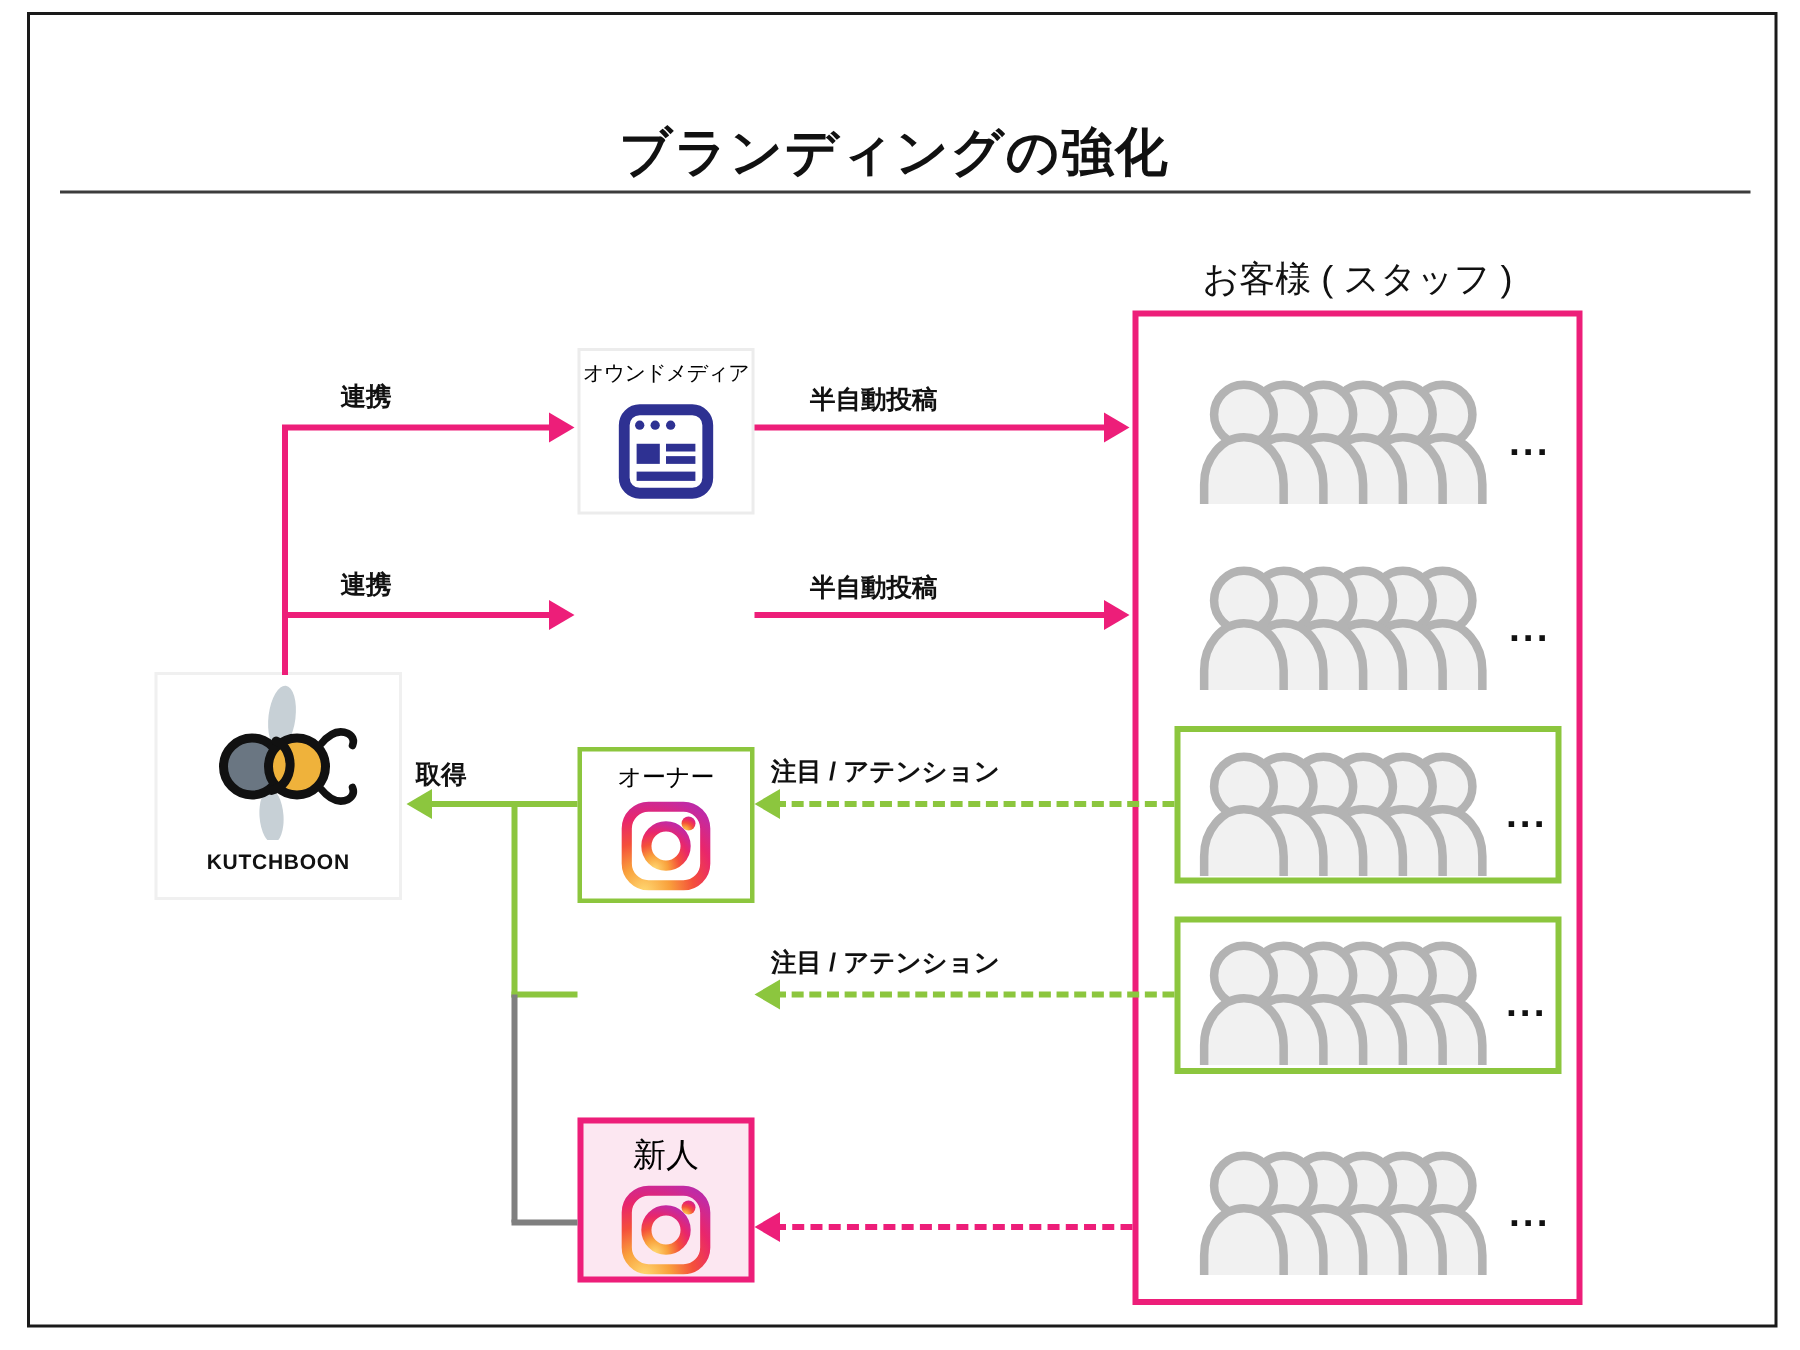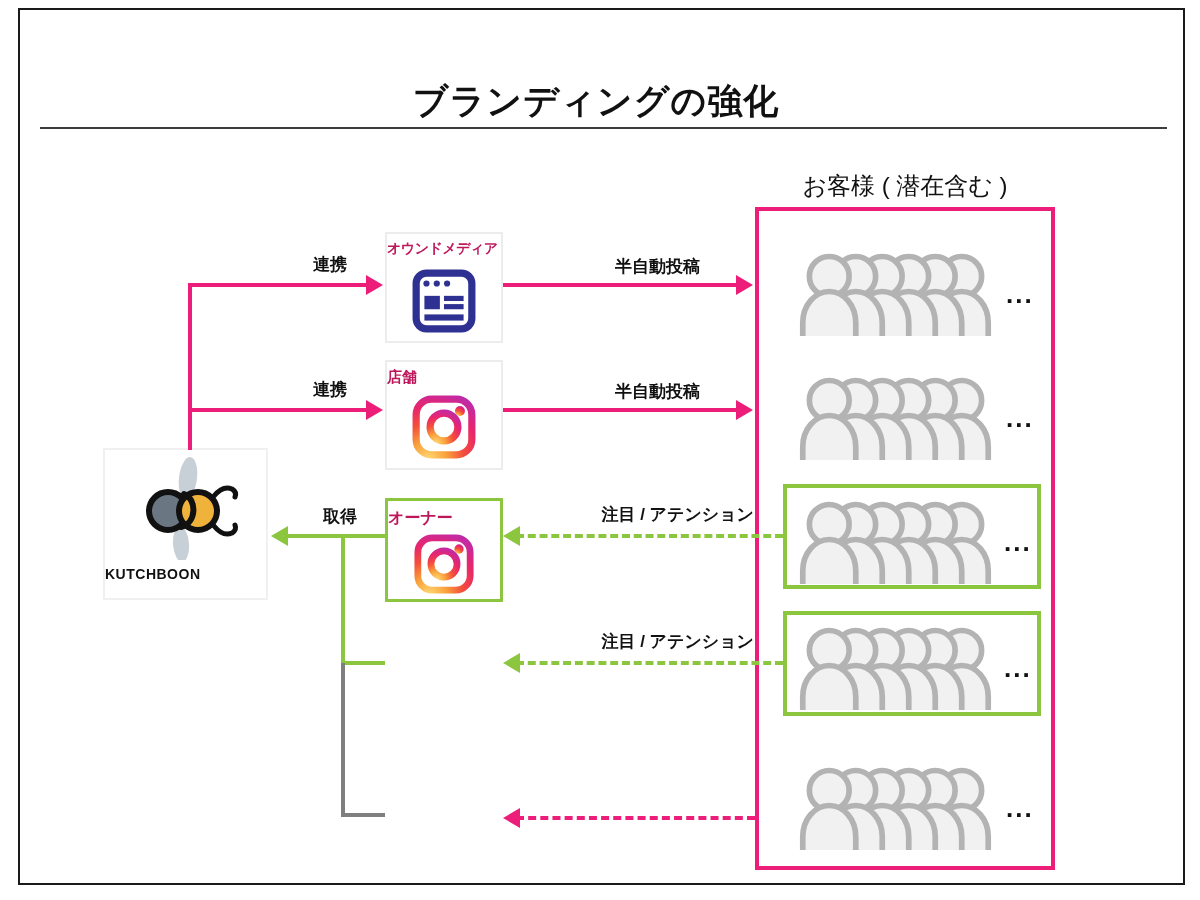--- a/index.html
+++ b/index.html
@@ -6,40 +6,40 @@
   .stage{position:relative;width:1200px;height:900px;background:#fff;overflow:hidden;}
   .frame{position:absolute;left:18px;top:8px;width:1167px;height:877px;border:2px solid #1a1a1a;box-sizing:border-box;}
   .title{position:absolute;left:0;top:78px;width:1192px;text-align:center;font-size:35px;font-weight:800;color:#111;letter-spacing:1px;}
   .title-rule{position:absolute;left:40px;top:127px;width:1127px;height:0;border-top:2px solid #3c3c3c;}
   .cust-heading{position:absolute;left:745px;top:170px;width:320px;text-align:center;font-size:24px;color:#111;}
   .cust-container{position:absolute;left:755px;top:207px;width:300px;height:663px;border:4px solid #ed1e79;box-sizing:border-box;background:#fff;}
   .group-highlight{position:absolute;left:783px;width:258px;height:105px;border:4px solid #8cc63e;box-sizing:border-box;background:#fff;}
   .people{position:absolute;left:793px;width:205px;height:88px;}
   .dots{position:absolute;font-size:26px;font-weight:800;line-height:0;color:#111;letter-spacing:2px;}
   .node{position:absolute;left:385px;width:118px;background:#fff;border:2px solid #ececec;box-sizing:border-box;}
-  .node .nlabel{position:absolute;left:0;right:0;text-align:left;font-weight:700;color:#be185d;}
+  .node .nlabel{position:absolute;left:0;right:0;text-align:center;font-weight:400;color:#000000;}
   .node .icon{position:absolute;left:50%;transform:translateX(-50%);}
   .node-green{border:3px solid #8cc63e;}
   .node-pink{border:4px solid #ed1e79;background:#fce7f1;}
   .kbox{position:absolute;left:103px;top:448px;width:165px;height:152px;background:#fff;border:2px solid #f0f0f0;box-sizing:border-box;}
   .kbox .icon{position:absolute;left:50%;top:6px;transform:translateX(-50%);}
-  .klabel{position:absolute;left:0;right:0;bottom:16px;text-align:left;font-weight:800;font-size:14px;letter-spacing:.5px;color:#111;}
+  .klabel{position:absolute;left:0;right:0;bottom:16px;text-align:center;font-weight:800;font-size:14px;letter-spacing:.5px;color:#111;}
   .hline{position:absolute;height:4px;}
   .vline{position:absolute;width:4px;}
   .pinkbg{background:#ed1e79;}
   .greenbg{background:#8cc63e;}
   .graybg{background:#7f7f7f;}
   .dash-h{position:absolute;height:0;border-top:4px dashed;}
   .dash-green{border-color:#8cc63e;}
   .dash-pink{border-color:#ed1e79;}
   .arr-r{position:absolute;width:0;height:0;border-top:10px solid transparent;border-bottom:10px solid transparent;border-left:17px solid #ed1e79;}
   .arr-l{position:absolute;width:0;height:0;border-top:10px solid transparent;border-bottom:10px solid transparent;border-right:17px solid;}
   .arr-l.green{border-right-color:#8cc63e;}
   .arr-l.pink{border-right-color:#ed1e79;}
-  .edge-label{position:absolute;text-align:right;font-weight:800;font-size:17px;color:#111;}
+  .edge-label{position:absolute;text-align:left;font-weight:800;font-size:17px;color:#111;}
   .edge-label.pinktxt{color:#ed1e79;font-size:21px;}
   .hidden-defs{position:absolute;width:0;height:0;}
 </style>
 </head>
 <body>
 
 <svg class="hidden-defs" xmlns="http://www.w3.org/2000/svg">
   <defs>
     <radialGradient id="iggrad" cx="22%" cy="108%" r="150%">
       <stop offset="0%" stop-color="#ffd872"></stop>
@@ -51,21 +51,21 @@
     </radialGradient>
   </defs>
 </svg>
 
 <div class="stage">
   <div class="frame"></div>
 
   <div class="title">ブランディングの強化</div>
   <div class="title-rule"></div>
 
-  <div class="cust-heading">お客様 ( 潜在含む )</div>
+  <div class="cust-heading">お客様 ( スタッフ )</div>
   <div class="cust-container"></div>
 
   <div class="group-highlight" style="top:484px;"></div>
   <div class="group-highlight" style="top:611px;"></div>
 
   <div class="people" style="top:248px;"><svg width="205" height="88" viewBox="0 0 202 93" xmlns="http://www.w3.org/2000/svg">
         <circle cx="171" cy="30" r="21" fill="#f1f1f1" stroke="#b3b3b3" stroke-width="6"></circle>
         <path d="M143 94 V 79 a28 33 0 0 1 56 0 V 94" fill="#f1f1f1" stroke="#b3b3b3" stroke-width="6"></path>
         <circle cx="143" cy="30" r="21" fill="#f1f1f1" stroke="#b3b3b3" stroke-width="6"></circle>
         <path d="M115 94 V 79 a28 33 0 0 1 56 0 V 94" fill="#f1f1f1" stroke="#b3b3b3" stroke-width="6"></path>
@@ -165,43 +165,43 @@
         <circle cx="25" cy="15" r="3" fill="#2e3192"></circle>
         <circle cx="35" cy="15" r="3" fill="#2e3192"></circle>
         <rect x="13" y="27" width="15" height="13" fill="#2e3192"></rect>
         <rect x="32" y="27" width="19" height="5" fill="#2e3192"></rect>
         <rect x="32" y="35" width="19" height="5" fill="#2e3192"></rect>
         <rect x="13" y="45" width="38" height="6" fill="#2e3192"></rect>
       </svg>
     </span>
   </div>
 
-  <div class="node" style="top:360px;height:110px;">
-    <div class="nlabel" style="top:6px;font-size:15px;">店舗</div>
-    <span class="icon" style="top:32px;">
-      <svg width="66" height="66" viewBox="0 0 64 64" xmlns="http://www.w3.org/2000/svg">
-        <rect x="5" y="5" width="54" height="54" rx="15" fill="none" stroke="url(#iggrad)" stroke-width="7"></rect>
-        <circle cx="32" cy="32" r="13.5" fill="none" stroke="url(#iggrad)" stroke-width="7"></circle>
-        <circle cx="47.5" cy="16.5" r="4.8" fill="url(#iggrad)"></circle>
-      </svg>
-    </span>
-  </div>
 
   <div class="node node-green" style="top:487px;height:104px;margin-top:11px;">
     <div class="nlabel" style="top:7px;font-size:16px;">オーナー</div>
     <span class="icon" style="top:32px;">
       <svg width="62" height="62" viewBox="0 0 64 64" xmlns="http://www.w3.org/2000/svg">
         <rect x="5" y="5" width="54" height="54" rx="15" fill="none" stroke="url(#iggrad)" stroke-width="7"></rect>
         <circle cx="32" cy="32" r="13.5" fill="none" stroke="url(#iggrad)" stroke-width="7"></circle>
         <circle cx="47.5" cy="16.5" r="4.8" fill="url(#iggrad)"></circle>
       </svg>
     </span>
   </div>
 
 
+  <div class="node node-pink" style="top:745px;height:110px;">
+    <div class="nlabel" style="top:6px;font-size:22px;">新人</div>
+    <span class="icon" style="top:40px;">
+      <svg width="62" height="62" viewBox="0 0 64 64" xmlns="http://www.w3.org/2000/svg">
+        <rect x="5" y="5" width="54" height="54" rx="15" fill="none" stroke="url(#iggrad)" stroke-width="7"></rect>
+        <circle cx="32" cy="32" r="13.5" fill="none" stroke="url(#iggrad)" stroke-width="7"></circle>
+        <circle cx="47.5" cy="16.5" r="4.8" fill="url(#iggrad)"></circle>
+      </svg>
+    </span>
+  </div>
 
   <div class="vline pinkbg" style="left:188px;top:284px;height:166px;"></div>
   <div class="hline pinkbg" style="left:188px;top:283px;width:179px;"></div>
   <div class="arr-r" style="left:366px;top:275px;"></div>
   <div class="hline pinkbg" style="left:188px;top:408px;width:179px;"></div>
   <div class="arr-r" style="left:366px;top:400px;"></div>
 
   <div class="hline pinkbg" style="left:503px;top:283px;width:234px;"></div>
   <div class="arr-r" style="left:736px;top:275px;"></div>
   <div class="hline pinkbg" style="left:503px;top:408px;width:234px;"></div>

